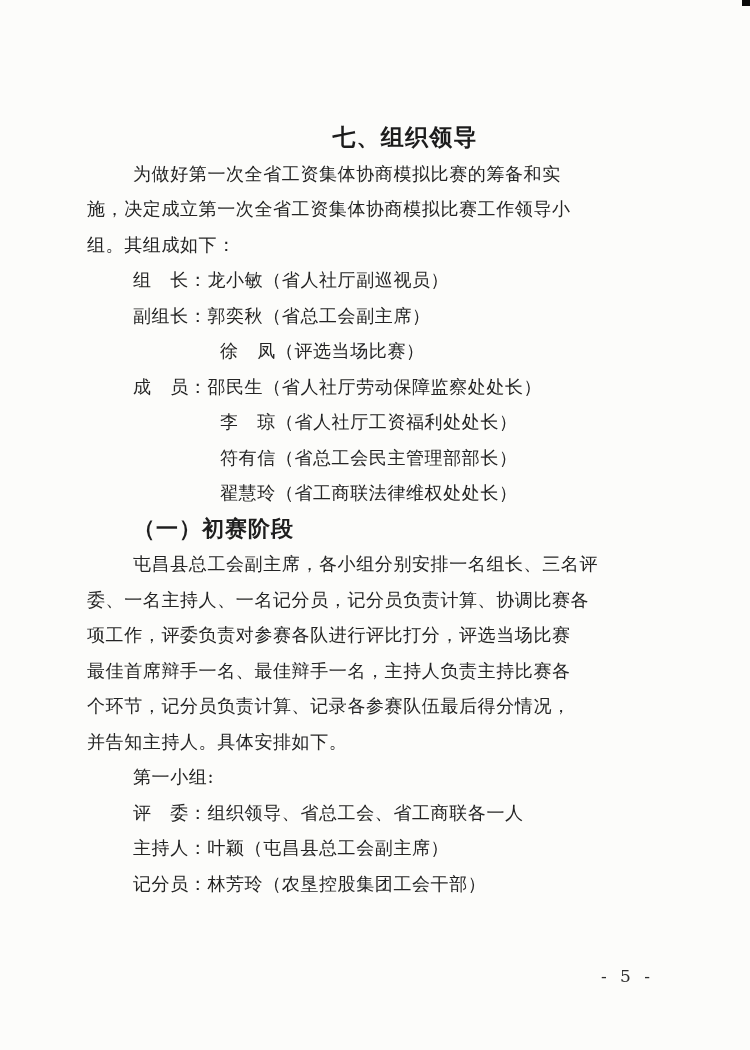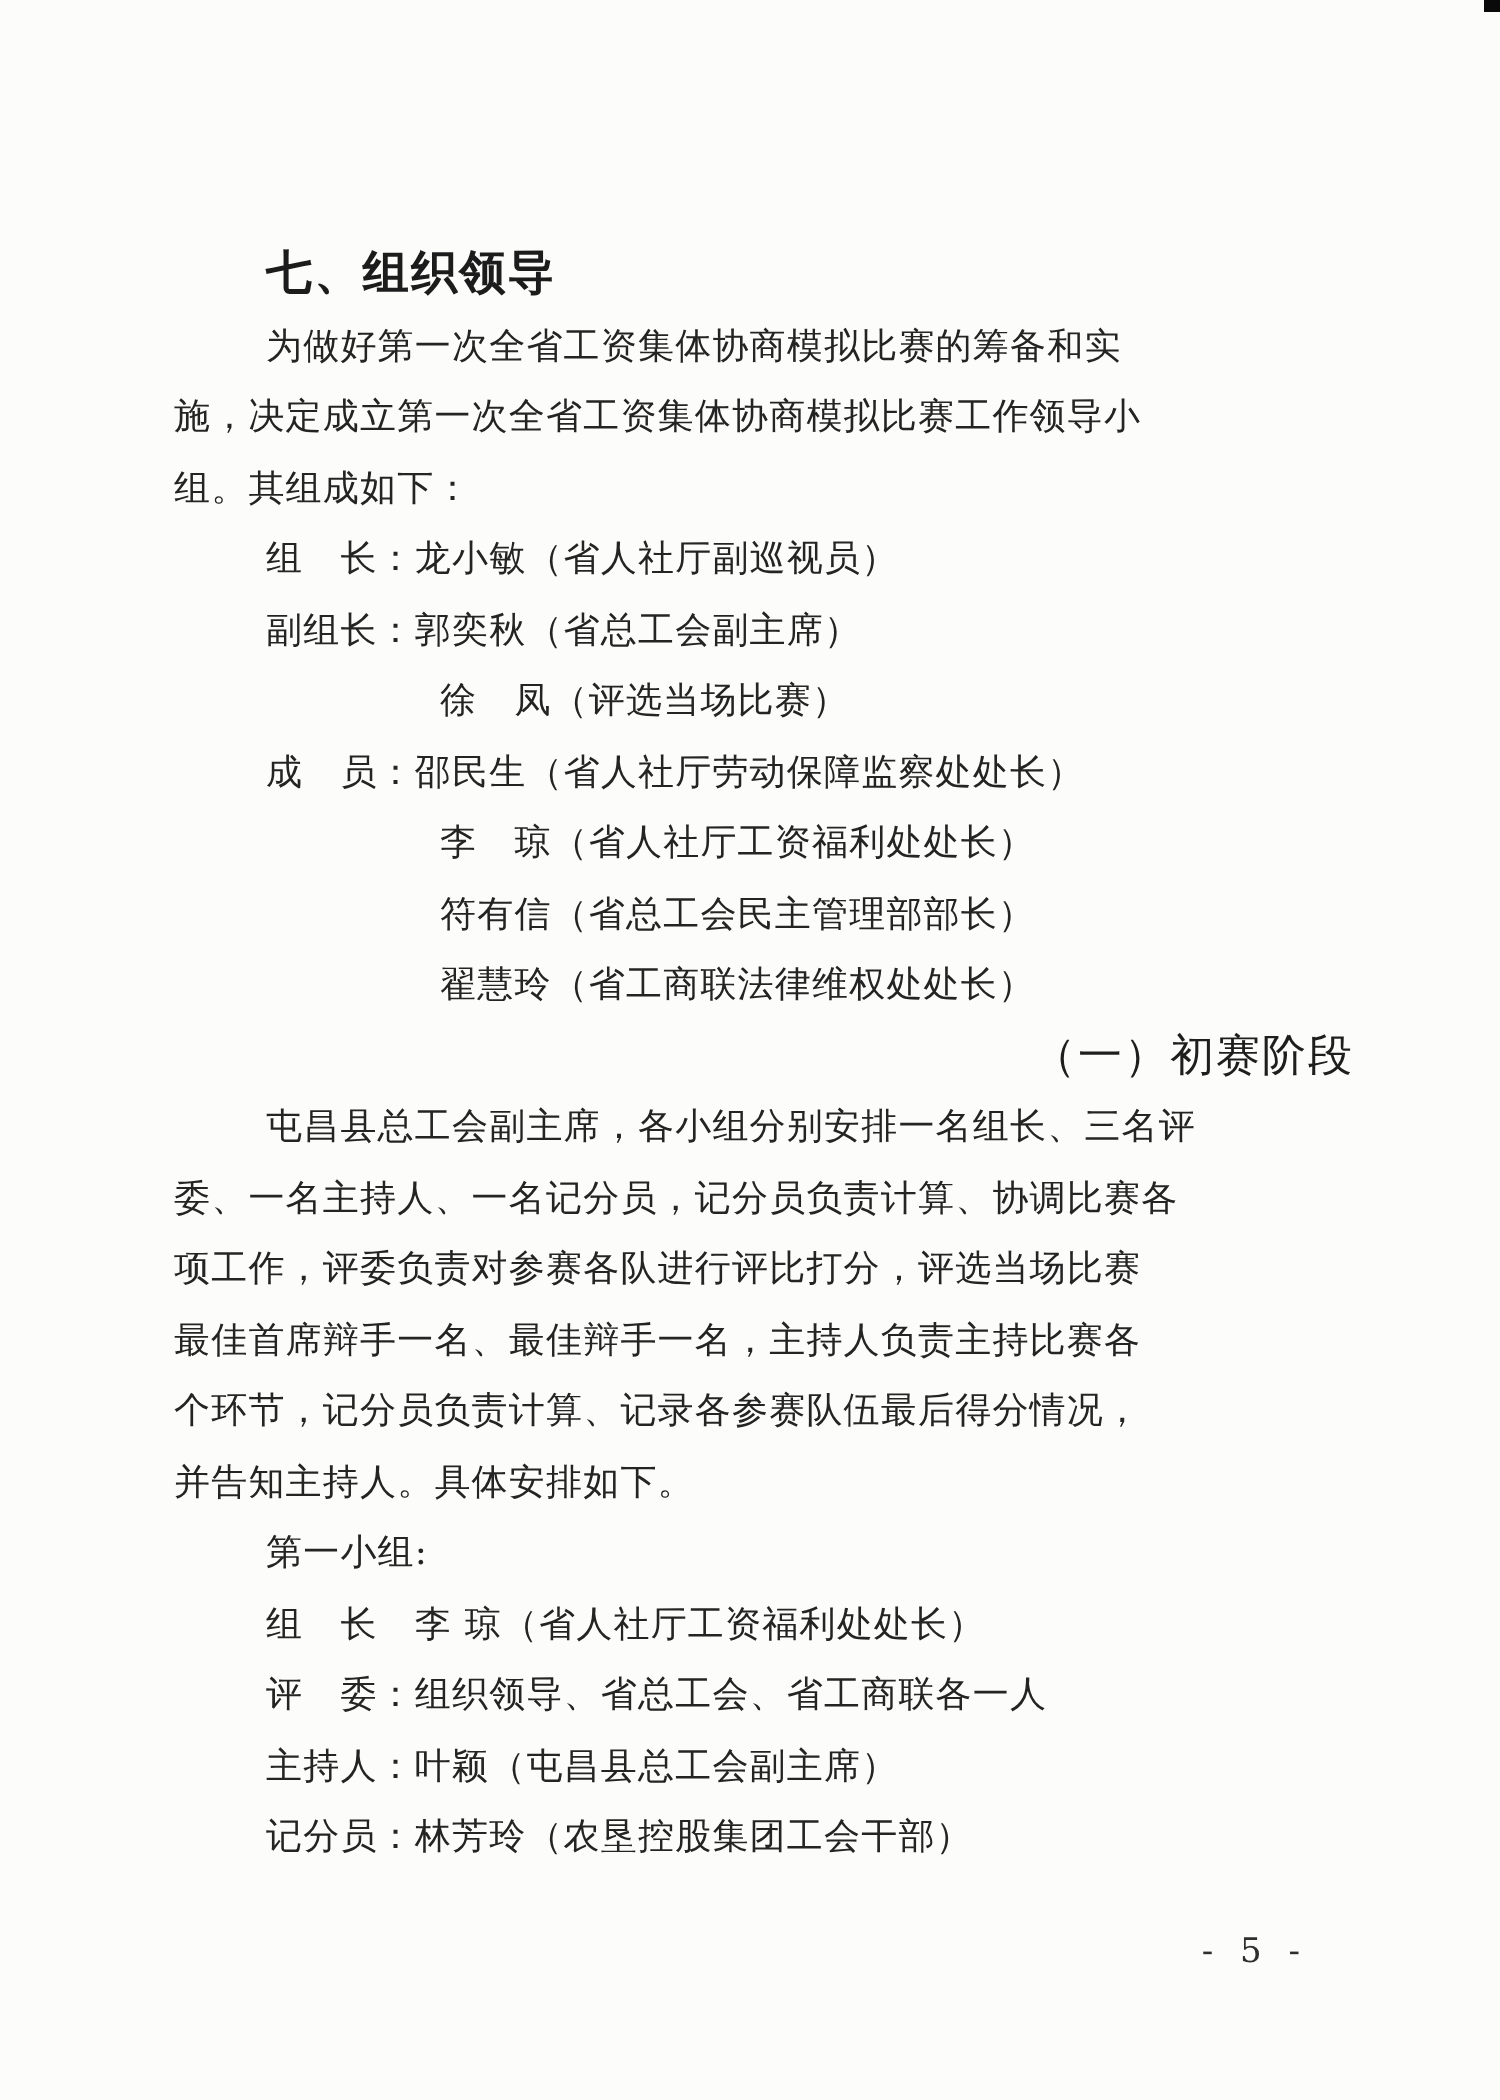--- a/index.html
+++ b/index.html
@@ -39,27 +39,27 @@
     white-space: nowrap;
   }
   .indent2 { padding-left: 46px; }       
   .indentName { padding-left: 133px; }   
   .heading {
     font-family: "DejaVu Sans", "Liberation Sans", sans-serif;
     font-weight: 700;
     font-size: 23px;
     letter-spacing: 1.2px;
     color: #1c1c1c;
+    text-align: center;
   }
   .subheading {
-    font-weight: 400;
+    font-weight: 700;
     font-size: 22px;
     letter-spacing: 1px;
     color: #1e1e1e;
-    text-align: right;
   }
   .page-number {
     position: absolute;
     top: 966px;
     right: 96px;
     font-size: 17px;
     letter-spacing: 4px;
     color: #2e2e2e;
     font-family: "DejaVu Serif", "Liberation Serif", serif;
   }
@@ -84,21 +84,20 @@
     <div class="line indentName">符有信（省总工会民主管理部部长）</div>
     <div class="line indentName">翟慧玲（省工商联法律维权处处长）</div>
     <div class="line subheading indent2">（一）初赛阶段</div>
     <div class="line indent2">屯昌县总工会副主席，各小组分别安排一名组长、三名评</div>
     <div class="line">委、一名主持人、一名记分员，记分员负责计算、协调比赛各</div>
     <div class="line">项工作，评委负责对参赛各队进行评比打分，评选当场比赛</div>
     <div class="line">最佳首席辩手一名、最佳辩手一名，主持人负责主持比赛各</div>
     <div class="line">个环节，记分员负责计算、记录各参赛队伍最后得分情况，</div>
     <div class="line">并告知主持人。具体安排如下。</div>
     <div class="line indent2">第一小组:</div>
-    <div class="line indent2">组　长　李 琼（省人社厅工资福利处处长）</div>
     <div class="line indent2">评　委：组织领导、省总工会、省工商联各一人</div>
     <div class="line indent2">主持人：叶颖（屯昌县总工会副主席）</div>
     <div class="line indent2">记分员：林芳玲（农垦控股集团工会干部）</div>
   </main>
 
   <div class="page-number">- 5 -</div>
 
 </div>
 
 </body></html>

